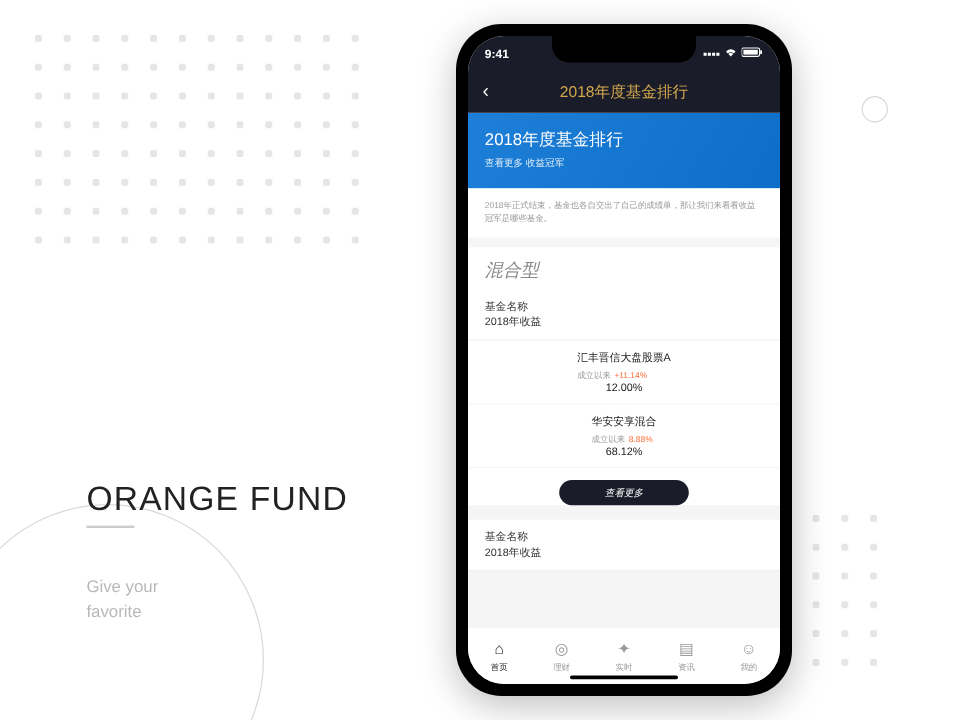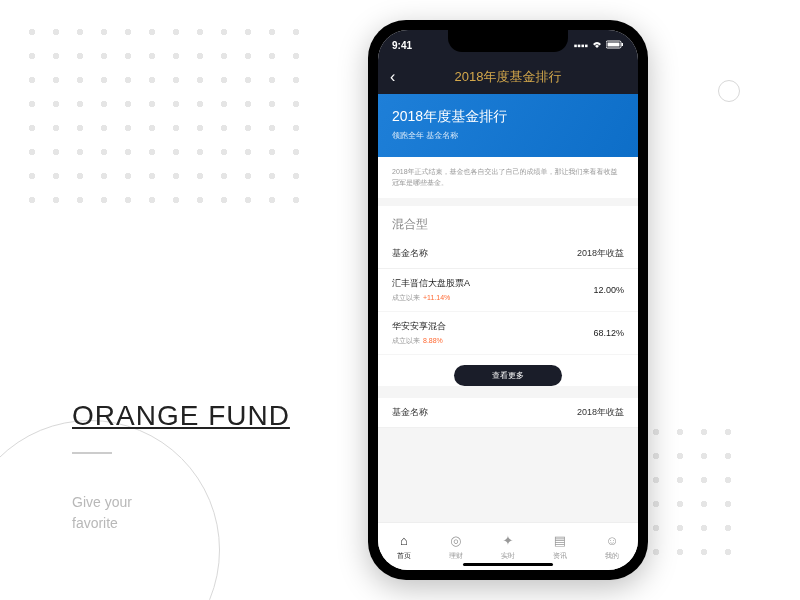--- a/index.html
+++ b/index.html
@@ -25,27 +25,27 @@
 .ring {
   position: absolute;
   border: 1px solid #d8d8d8;
   border-radius: 50%;
 }
 .ring-small { width: 22px; height: 22px; top: 80px; right: 60px; }
 .ring-big { width: 260px; height: 260px; bottom: -80px; left: -40px; }
 .title-block { position: absolute; left: 72px; top: 400px; }
 .title-block h1 {
   font-size: 28px; font-weight: 400; letter-spacing: 1px;
-  color: #222; margin-bottom: 20px; text-decoration: underline;
+  color: #222; margin-bottom: 6px;
 }
 .title-block .rule { width: 40px; height: 2px; background: #ccc; margin-bottom: 8px; }
 .title-block p { color: #b8b8b8; font-size: 14px; line-height: 1.5; margin-top: 38px; }
 
 .phone {
-  position: absolute; top: 20px; left: 368px;
+  position: absolute; top: 20px; left: 380px;
   width: 280px; height: 560px;
   background: #000;
   border-radius: 38px;
   padding: 10px;
   box-shadow: 0 8px 30px rgba(0,0,0,0.25);
 }
 .screen {
   width: 100%; height: 100%;
   background: #f5f5f5;
   border-radius: 30px;
@@ -71,36 +71,36 @@
 .back-btn { position: absolute; left: 12px; color: #fff; font-size: 16px; }
 .content { height: calc(100% - 64px - 48px); overflow: hidden; background: #f5f5f5; }
 .banner {
   background: linear-gradient(120deg, #1e7fd8 0%, #0d6ec8 100%);
   color: #fff; padding: 14px 14px 16px;
 }
 .banner h2 { font-size: 14px; font-weight: 500; margin-bottom: 4px; }
 .banner p { font-size: 8px; opacity: 0.85; }
 .card { background: #fff; margin-bottom: 8px; }
 .desc { padding: 10px 14px; font-size: 7px; color: #999; line-height: 1.5; }
-.section-title { padding: 10px 14px 6px; font-size: 12px; color: #888; }
+.section-title { padding: 10px 14px 6px; font-size: 15px; color: #888; font-style: italic; }
 .table-head, .fund-row {
   display: flex; justify-content: space-between;
-  padding: 8px 14px; font-size: 9px;
+  padding: 8px 14px; font-size: 9px; flex-direction: column;
 }
 .table-head { color: #333; font-weight: 500; border-bottom: 1px solid #f0f0f0; }
-.fund-row { border-bottom: 1px solid #f5f5f5; align-items: center; gap: 10px; }
+.fund-row { border-bottom: 1px solid #f5f5f5; align-items: center; }
 .fund-left .name { color: #222; font-size: 9px; margin-bottom: 3px; }
 .fund-left .since { color: #999; font-size: 7px; }
 .fund-left .since .rate { color: #ff6b35; margin-left: 3px; }
 .fund-right { color: #222; font-size: 9px; font-weight: 500; }
 .more-btn {
   display: block; margin: 10px auto 12px;
   background: #1a1d29; color: #fff;
   border: none; border-radius: 14px;
-  padding: 5px 38px; font-size: 8px;
+  padding: 5px 38px; font-size: 8px; font-style: italic;
 }
 .tab-bar {
   position: absolute; bottom: 0; left: 0; right: 0;
   height: 48px; background: #fff;
   border-top: 1px solid #eee;
   display: flex;
 }
 .tab {
   flex: 1; display: flex; flex-direction: column;
   align-items: center; justify-content: center;
@@ -154,21 +154,21 @@
     </div>
 
     <div class="nav-bar">
       <span class="back-btn">‹</span>
       <span>2018年度基金排行</span>
     </div>
 
     <div class="content">
       <div class="banner">
         <h2>2018年度基金排行</h2>
-        <p>领跑全年 基金名称</p>
+        <p>查看更多 收益冠军</p>
       </div>
 
       <div class="card">
         <div class="desc">2018年正式结束，基金也各自交出了自己的成绩单，那让我们来看看收益冠军是哪些基金。</div>
       </div>
 
       <div class="card">
         <div class="section-title">混合型</div>
         <div class="table-head">
           <span>基金名称</span>

